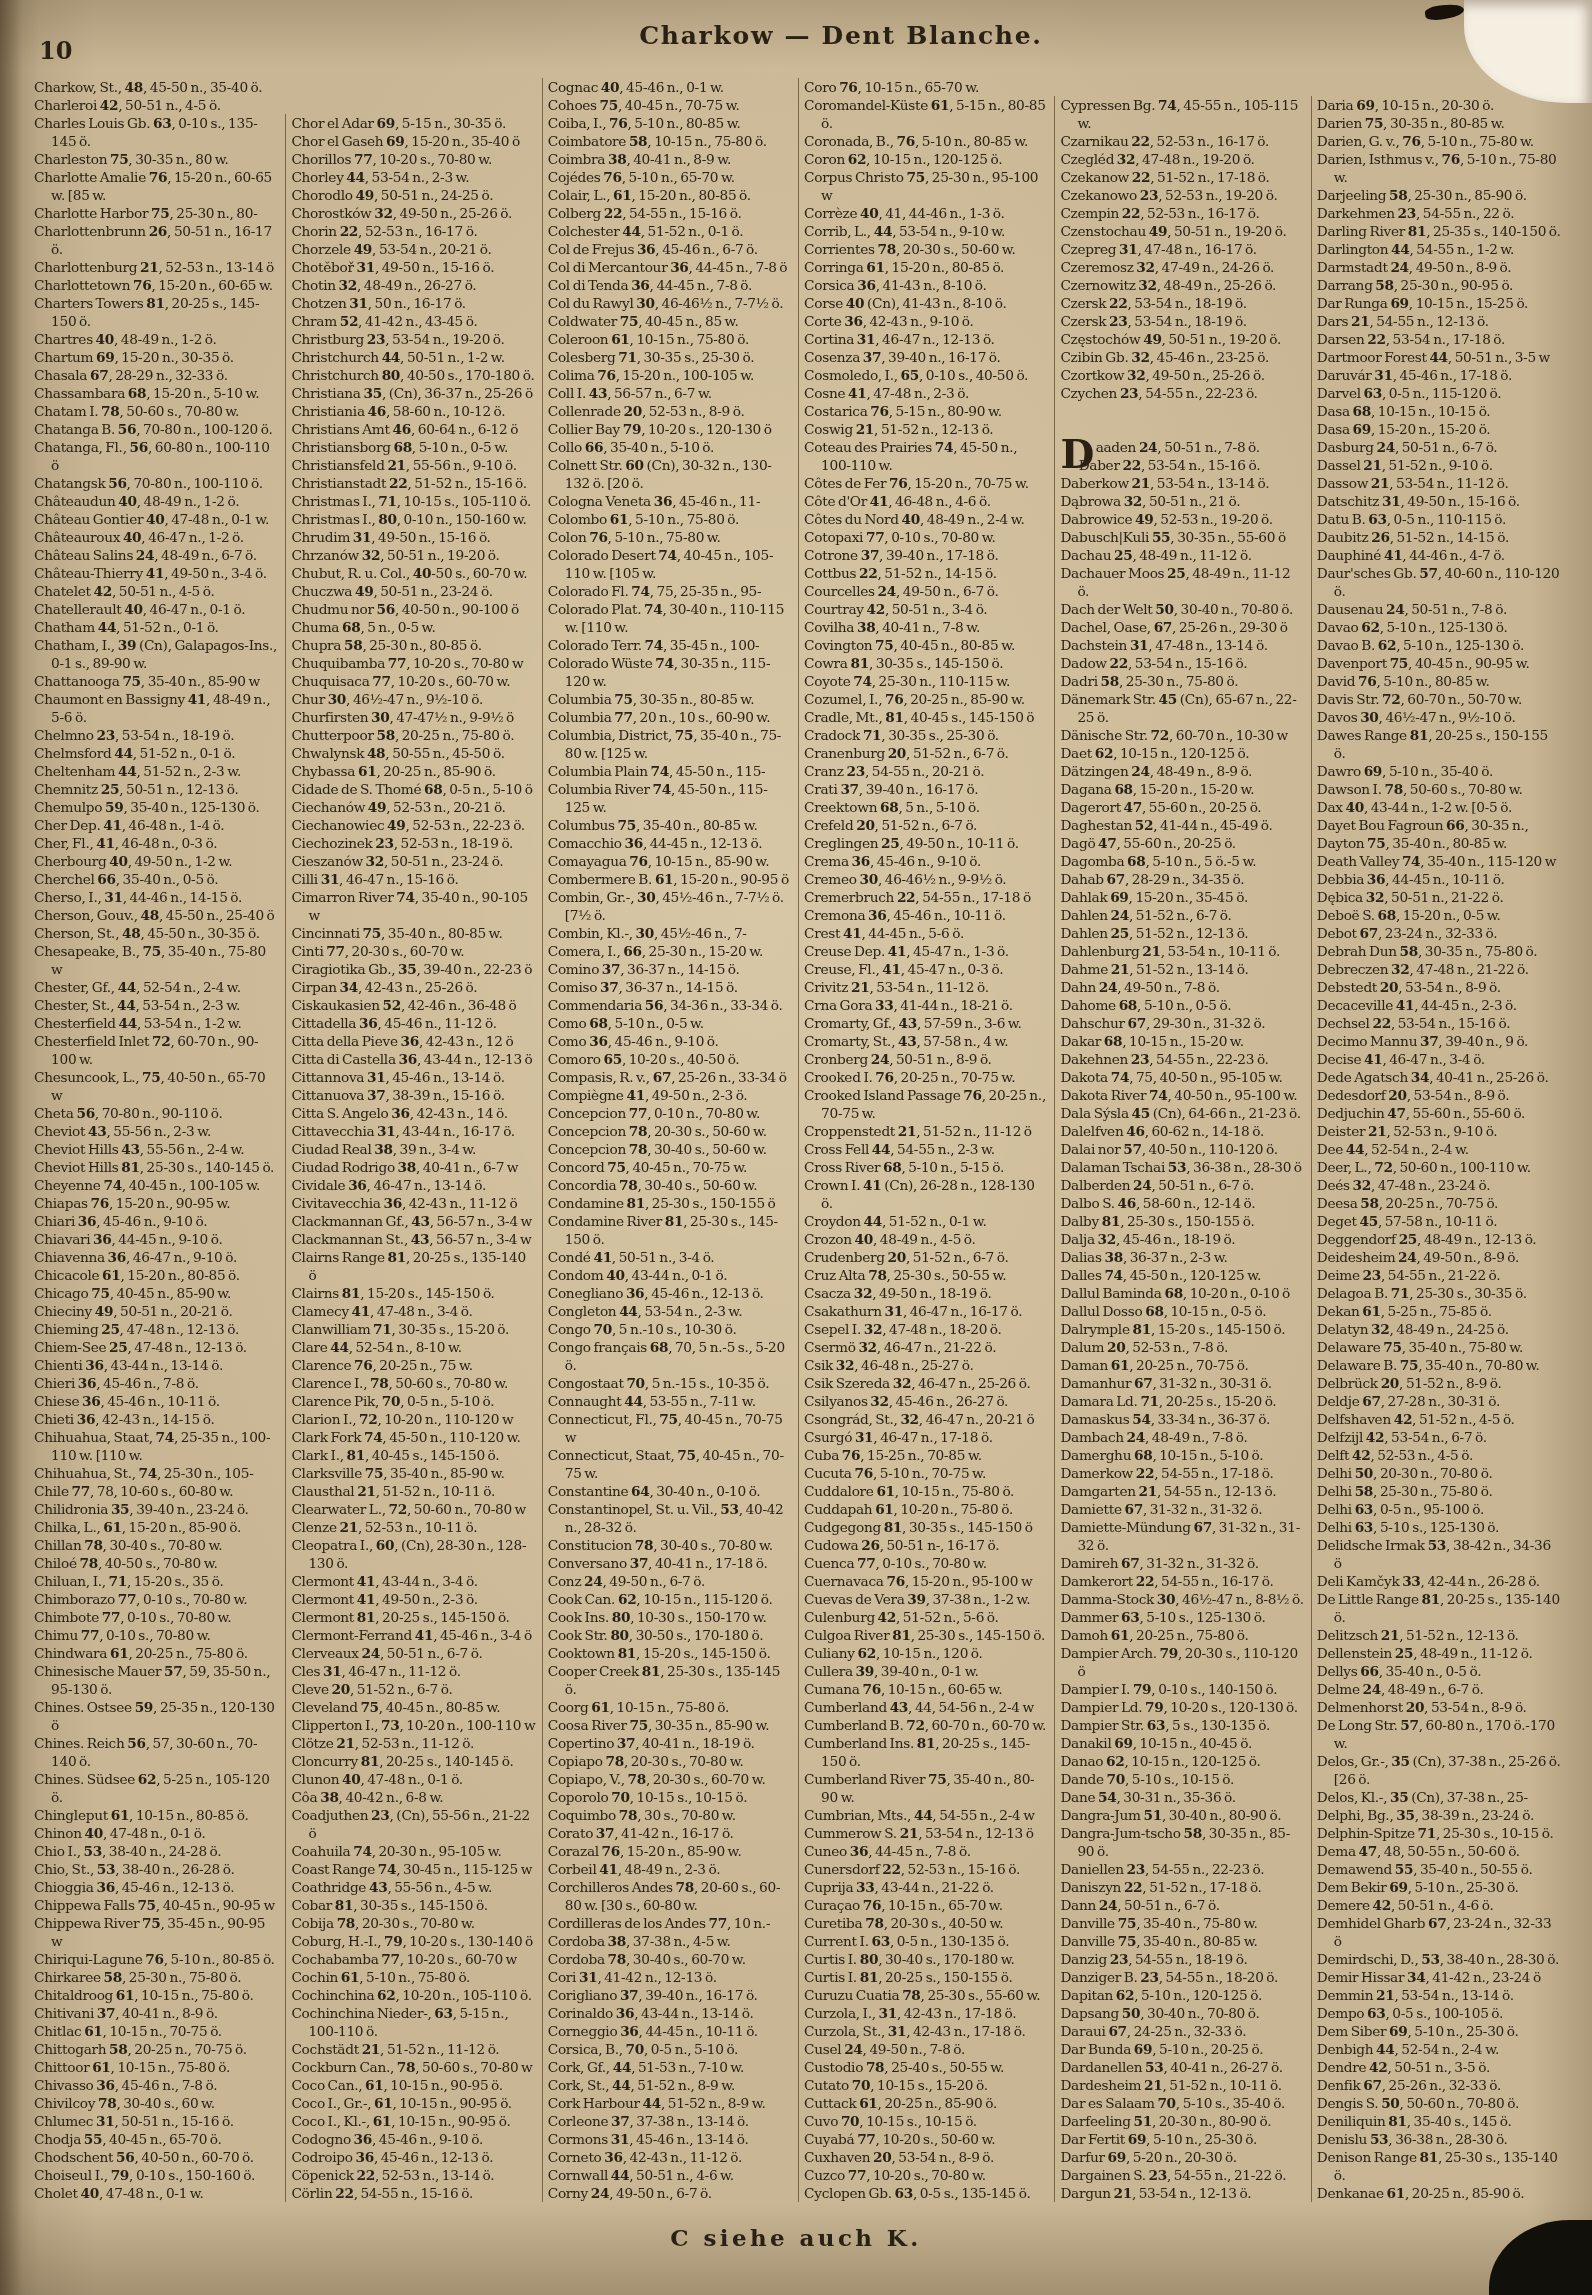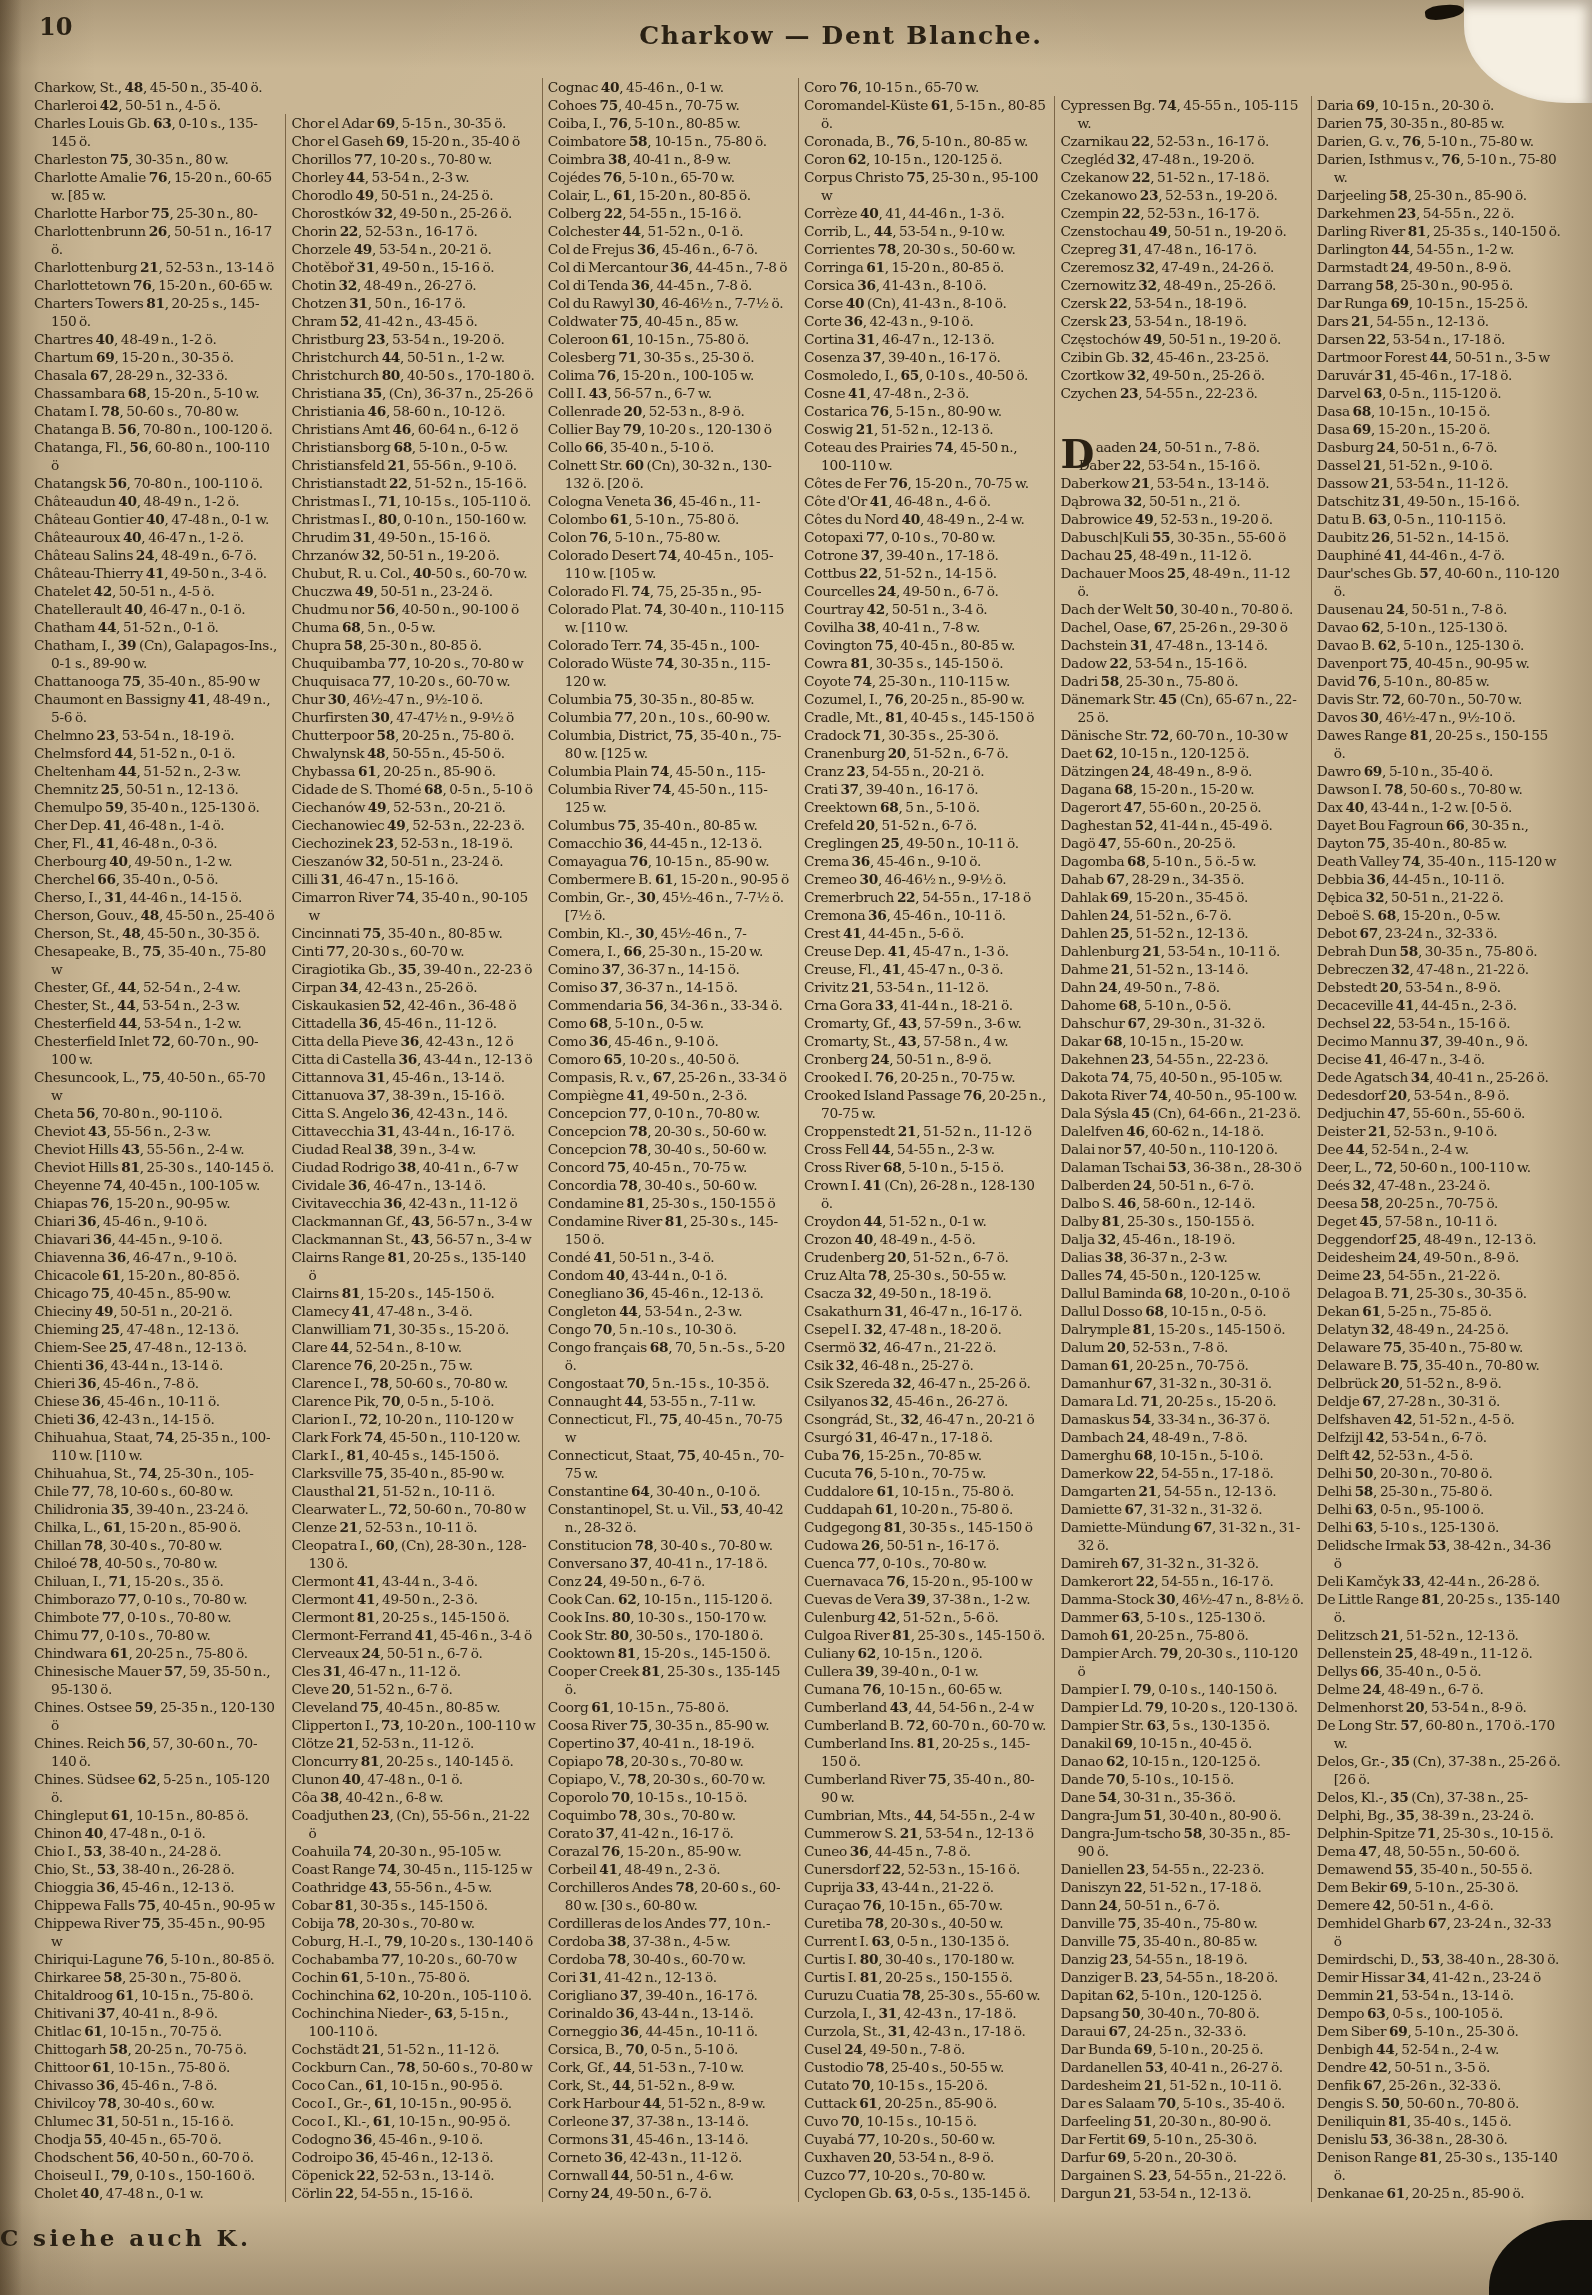--- a/index.html
+++ b/index.html
@@ -8,21 +8,21 @@
     background:
       radial-gradient(ellipse at 48% 40%, rgba(255,244,214,.28) 0%, rgba(0,0,0,0) 55%),
       linear-gradient(90deg, rgba(74,56,34,.38) 0%, rgba(74,56,34,.10) 2.5%, rgba(0,0,0,0) 6%),
       linear-gradient(270deg, rgba(74,56,34,.22) 0%, rgba(0,0,0,0) 4%),
       linear-gradient(0deg, rgba(74,56,34,.30) 0%, rgba(0,0,0,0) 4%),
       linear-gradient(180deg, rgba(74,56,34,.22) 0%, rgba(0,0,0,0) 3%),
       #c9b694;
     font-family:"DejaVu Serif","Liberation Serif",serif;
     color:#2a2114;
   }
-  .pageno{position:absolute;top:12px;left:39px;font-size:24px;font-weight:bold;}
+  .pageno{position:absolute;top:36px;left:39px;font-size:24px;font-weight:bold;}
   .title{position:absolute;top:20.5px;left:0;width:100%;text-align:center;
          font-size:25px;font-weight:bold;letter-spacing:1.7px;margin-left:45px;}
   .columns{
     position:absolute;top:76px;left:29px;width:1538px;height:2126px;
     display:flex;overflow:hidden;align-items:flex-end;
   }
   .col{width:16.6667%;box-sizing:border-box;padding:0 6px 0 5.1px;}
   .col + .col{border-left:0.9px solid rgba(96,74,44,.75);}
   .entry{
     font-size:13.7px;line-height:18px;
@@ -30,21 +30,21 @@
     letter-spacing:-0.3px;word-spacing:-1.3px;
   }
   .entry b{font-weight:bold;}
   .section-gap{height:36px;}
   .dropcap{
     float:left;font-weight:bold;font-size:39px;line-height:32.5px;
     margin:0 1.7px 0 0;text-indent:0;
   }
   .dc-first{padding-left:0;text-indent:0;}
   .footer{
-    position:absolute;bottom:44px;left:0;width:100%;text-align:left;
+    position:absolute;bottom:44px;left:0;width:100%;text-align:center;
     font-size:23px;font-weight:bold;letter-spacing:3.4px;margin-top:12px;
   }
   
   .tear-top-right{
     position:absolute;top:0;right:0;width:128px;height:103px;
     background:#f5efe2;border-bottom-left-radius:103px 77px;
     box-shadow:-5.1px 5.1px 12px rgba(70,50,25,.35) inset;
   }
   .speck-top-right{
     position:absolute;top:5.1px;right:128px;width:39px;height:13.7px;

